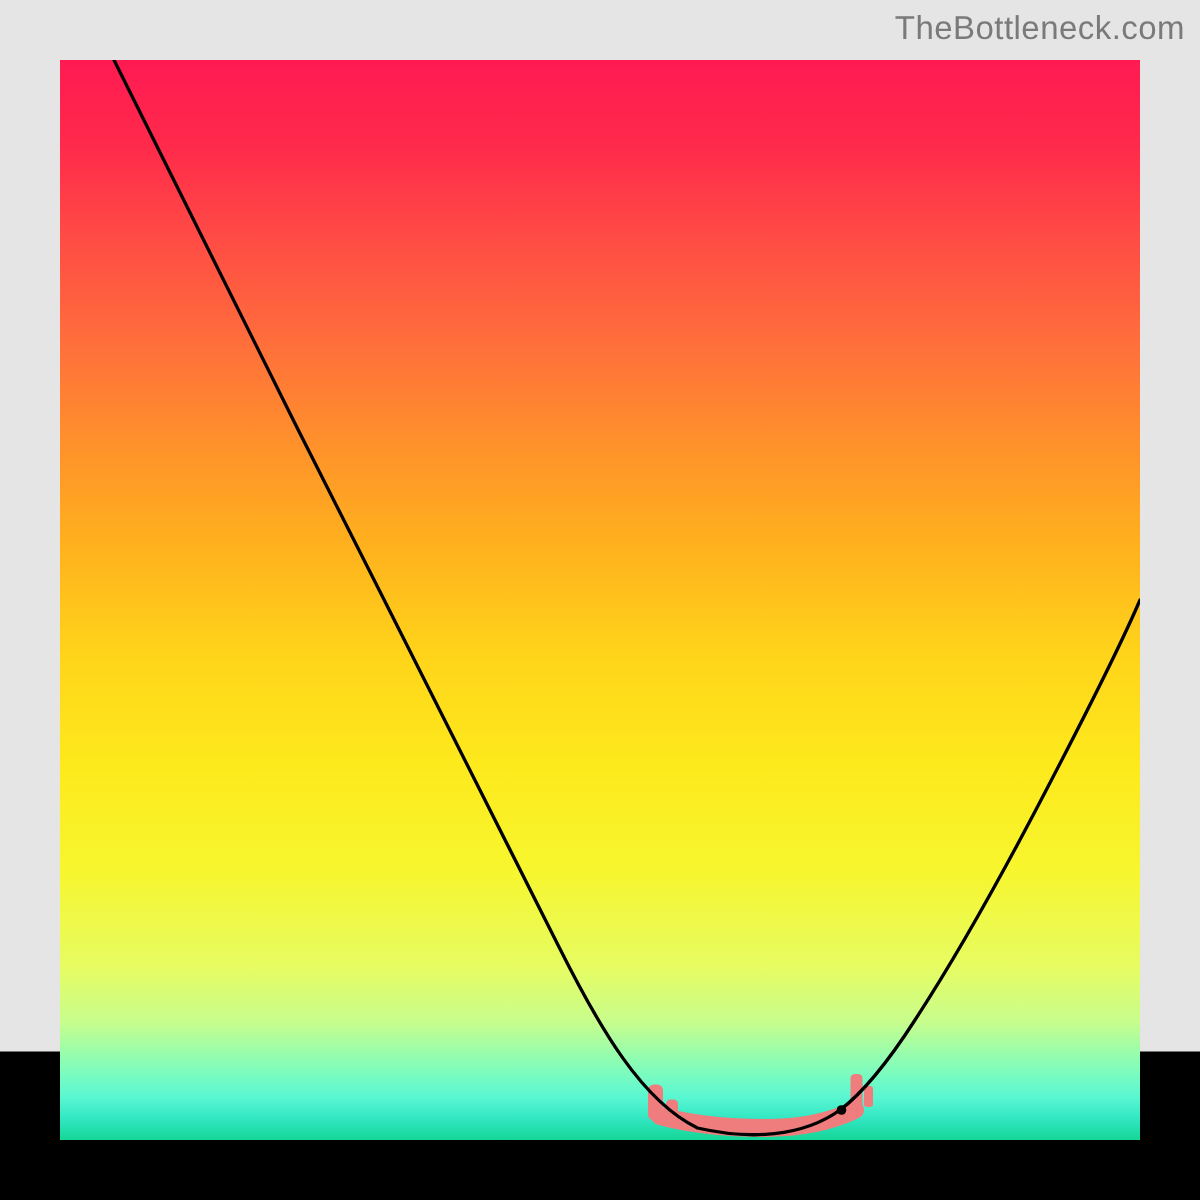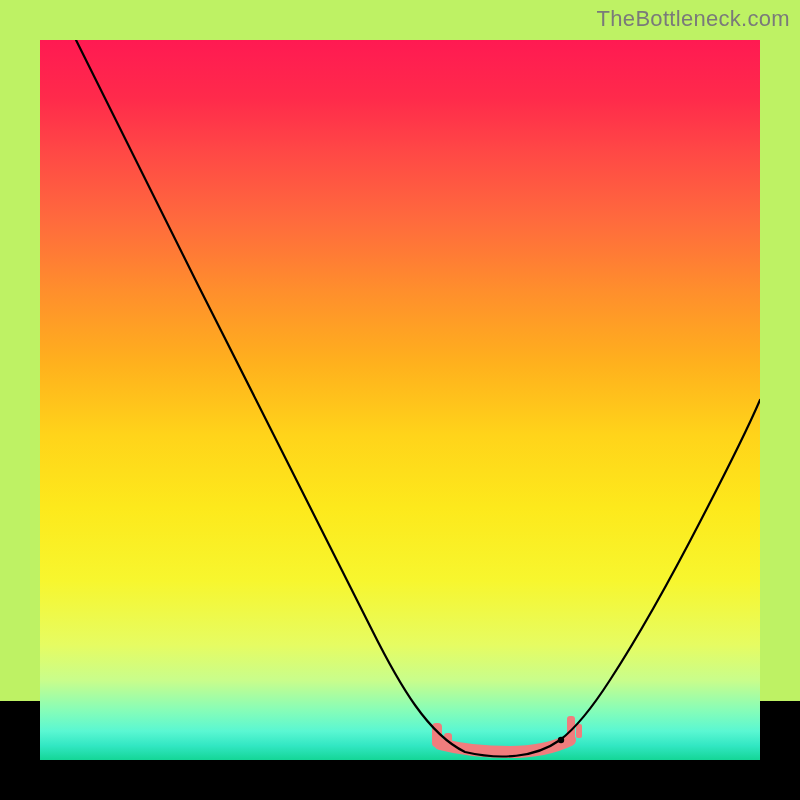--- a/index.html
+++ b/index.html
@@ -8,21 +8,21 @@
     width: 800px;
     height: 800px;
     background: #000;
     overflow: hidden;
     font-family: Arial, Helvetica, sans-serif;
   }
   .frame {
     position: relative;
     width: 800px;
     height: 701px;
-    background: #bef264;
+    background: #e5e5e5;
   }
   .plot-bg {
     position: absolute;
     left: 40px;
     top: 40px;
     width: 720px;
     height: 720px;
     background: linear-gradient(to bottom,
       #ff1a52 0%,
       #ff2a4b 8%,

